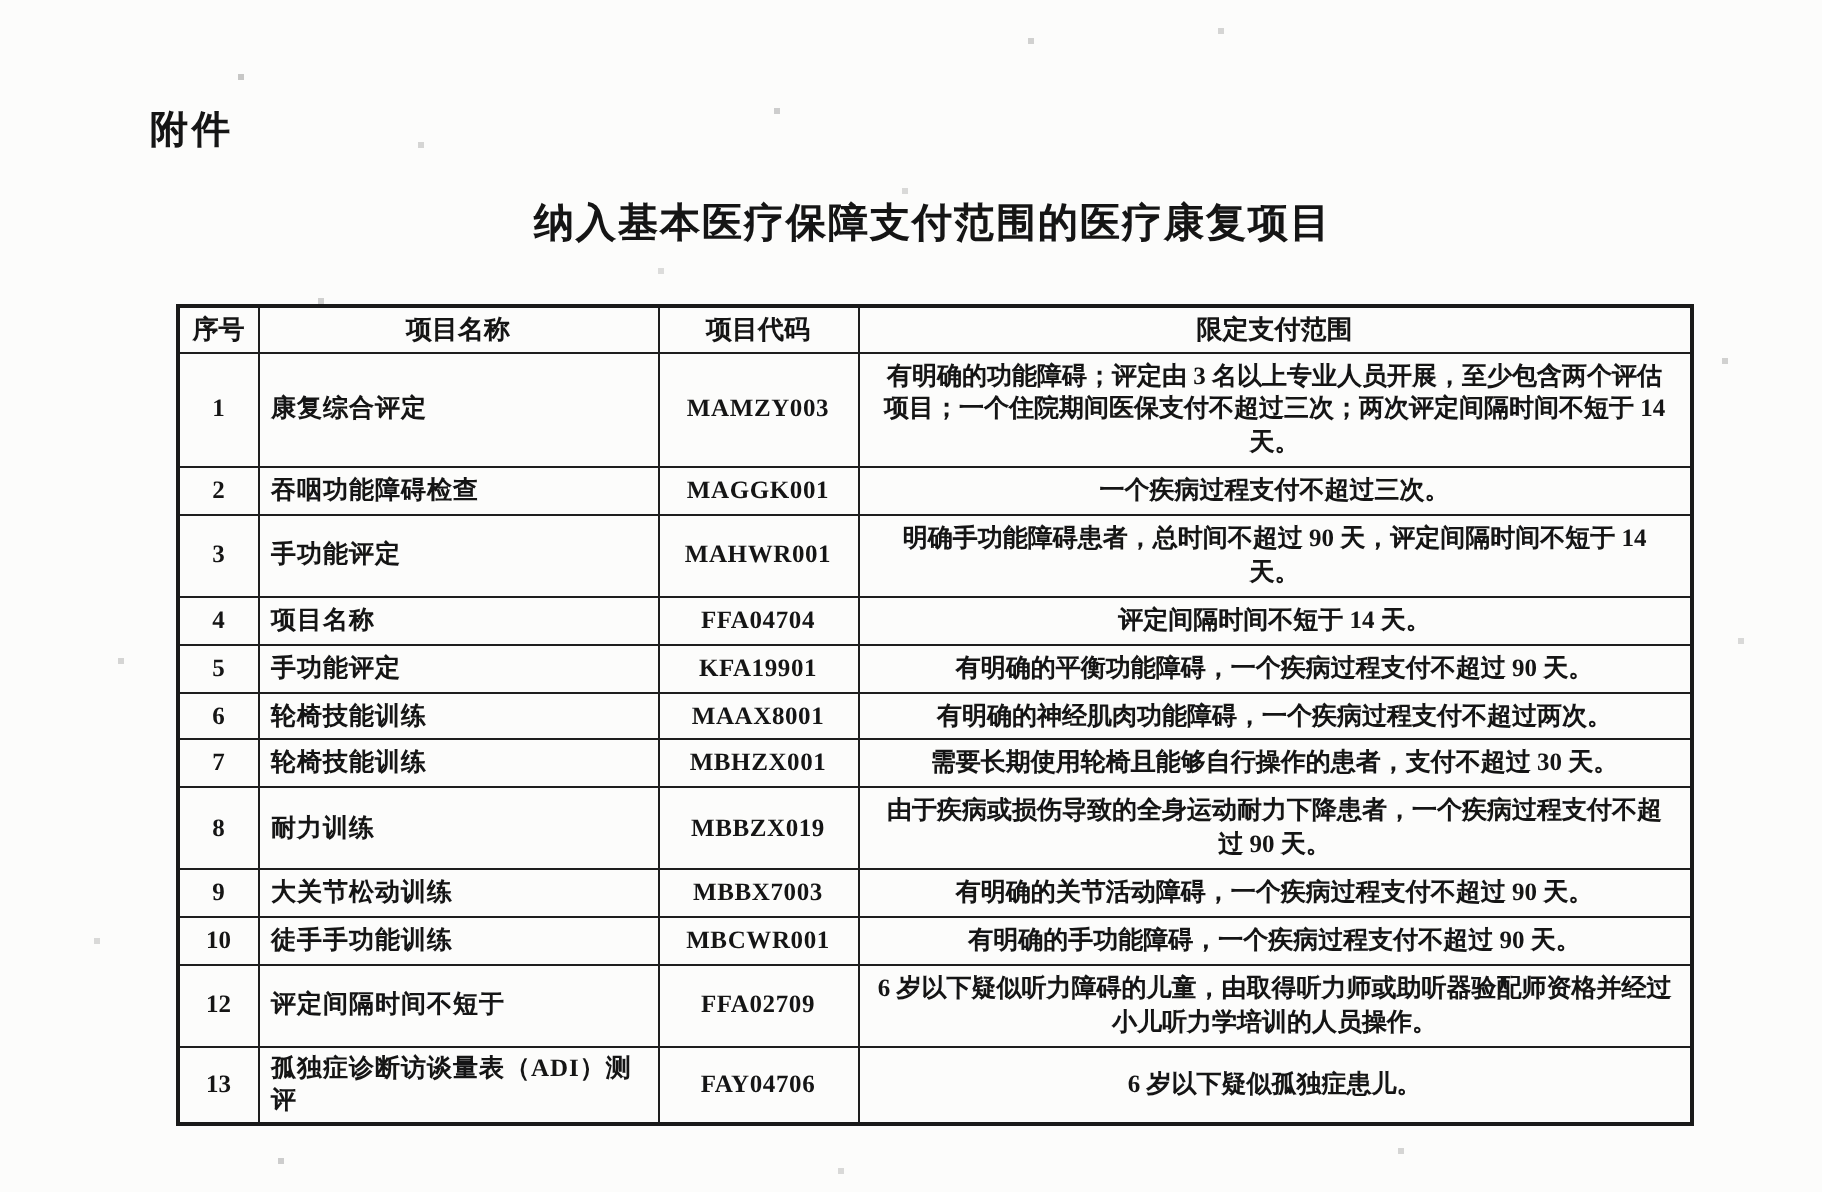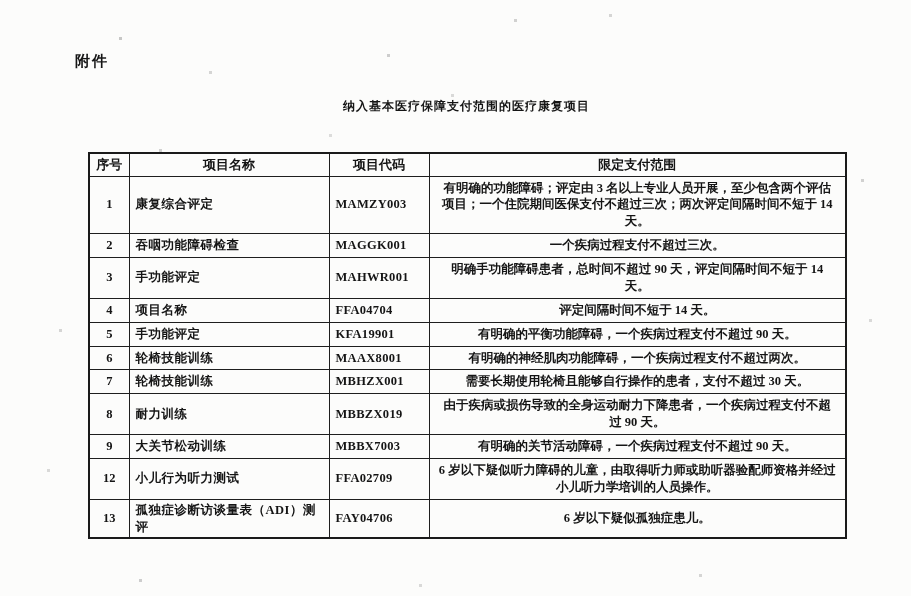--- a/index.html
+++ b/index.html
@@ -37,32 +37,32 @@
       60px 330px 0 1px rgba(40,40,40,.18),
       48px 470px 0 1px rgba(40,40,40,.16),
       140px 580px 0 1px rgba(40,40,40,.22),
       420px 585px 0 1px rgba(40,40,40,.16),
       700px 575px 0 1px rgba(40,40,40,.18);
   }
   .attachment {
     position: absolute;
     left: 75px;
     top: 52px;
-    font-size: 15px;
+    font-size: 19px;
     font-weight: bold;
     letter-spacing: 2px;
   }
   .title {
     position: absolute;
     left: 88px;
     top: 98px;
     width: 757px;
     margin: 0;
     text-align: center;
-    font-size: 12px;
+    font-size: 20px;
     font-weight: bold;
     letter-spacing: 1px;
   }
   .rehab-table {
     position: absolute;
     left: 88px;
     top: 152px;
     width: 757px;
     border-collapse: collapse;
     table-layout: fixed;
@@ -92,21 +92,21 @@
   td.cell-no {
     text-align: center;
     font-weight: 600;
   }
   td.cell-name {
     text-align: left;
     font-weight: 600;
     letter-spacing: .5px;
   }
   td.cell-code {
-    text-align: left;
+    text-align: center;
     font-weight: 600;
     font-family: "Liberation Serif", "DejaVu Serif", serif;
     letter-spacing: .3px;
   }
   td.cell-scope {
     text-align: center;
     padding: 3px 8px;
     font-weight: 600;
   }
   tr.single td { height: 16px; }
@@ -184,23 +184,29 @@
           <td class="cell-name">耐力训练</td>
           <td class="cell-code">MBBZX019</td>
           <td class="cell-scope">由于疾病或损伤导致的全身运动耐力下降患者，一个疾病过程支付不超过 90 天。</td>
         </tr>
         <tr class="single">
           <td class="cell-no">9</td>
           <td class="cell-name">大关节松动训练</td>
           <td class="cell-code">MBBX7003</td>
           <td class="cell-scope">有明确的关节活动障碍，一个疾病过程支付不超过 90 天。</td>
         </tr>
+        <tr class="single">
+          <td class="cell-no">10</td>
+          <td class="cell-name">徒手手功能训练</td>
+          <td class="cell-code">MBCWR001</td>
+          <td class="cell-scope">有明确的手功能障碍，一个疾病过程支付不超过 90 天。</td>
+        </tr>
         <tr>
           <td class="cell-no">12</td>
-          <td class="cell-name">小儿行为听力测试</td>
+          <td class="cell-name">评定间隔时间不短于</td>
           <td class="cell-code">FFA02709</td>
           <td class="cell-scope">6 岁以下疑似听力障碍的儿童，由取得听力师或助听器验配师资格并经过小儿听力学培训的人员操作。</td>
         </tr>
         <tr>
           <td class="cell-no">13</td>
           <td class="cell-name">孤独症诊断访谈量表（ADI）测评</td>
           <td class="cell-code">FAY04706</td>
           <td class="cell-scope">6 岁以下疑似孤独症患儿。</td>
         </tr>
       </tbody>

